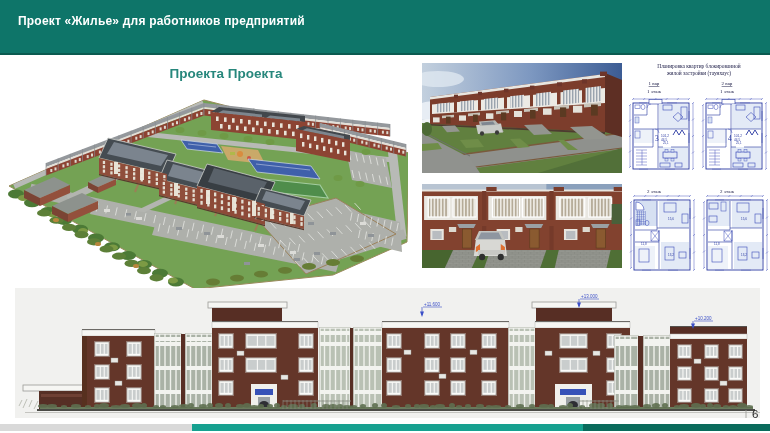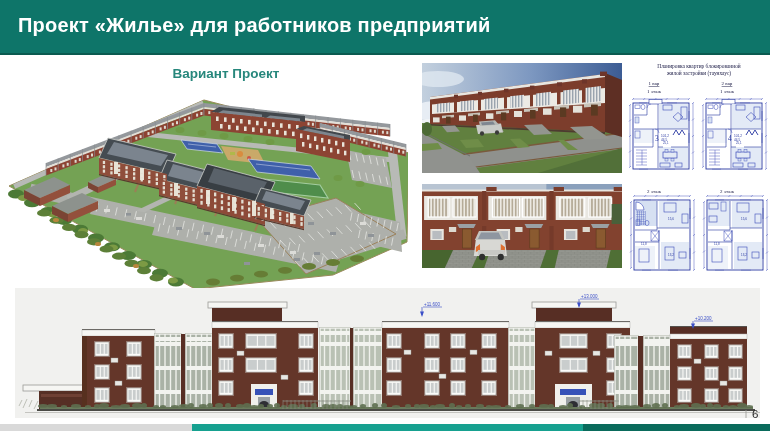--- a/index.html
+++ b/index.html
@@ -5,23 +5,23 @@
   html,body{margin:0;padding:0;}
   body{width:770px;height:433px;position:relative;background:#ffffff;
        font-family:"Liberation Sans", sans-serif;overflow:hidden;}
   .abs{position:absolute;}
 </style>
 </head>
 <body>
 
 <div class="abs" style="left:0;top:0;width:770px;height:53px;background:#0e7569;border-bottom:2px solid #0a5a50;"></div>
 
-<div class="abs" style="left:18px;top:14px;width:740px;color:#ffffff;font-size:20px;font-weight:bold;letter-spacing:0.2px;">Проект «Жилье» для работников предприятий</div>
-
-<div class="abs" style="left:120px;top:66px;width:212px;text-align:center;color:#27877c;font-size:13.5px;font-weight:bold;">Вариант Проект</div>
+<div class="abs" style="left:18px;top:14px;width:740px;color:#ffffff;font-size:12px;font-weight:bold;letter-spacing:0.2px;">Проект «Жилье» для работников предприятий</div>
+
+<div class="abs" style="left:120px;top:66px;width:212px;text-align:center;color:#27877c;font-size:13.5px;font-weight:bold;">Проекта Проекта</div>
 
 <svg class="abs" style="left:8px;top:82px;" width="400" height="208" viewBox="0 0 400 208">
 <defs>
       <clipPath id="siteclip">
         <polygon points="1,104 196,18 401,71 399,160 325,193 187,207"></polygon>
       </clipPath>
     </defs>
 
 <polygon points="1,104 196,18 401,71 399,160 325,193 187,207" fill="#74a254"></polygon>
 <polygon points="1,104 196,18 401,71 399,160 325,193 187,207" fill="none" stroke="#9a8a5c" stroke-width="1"></polygon>

